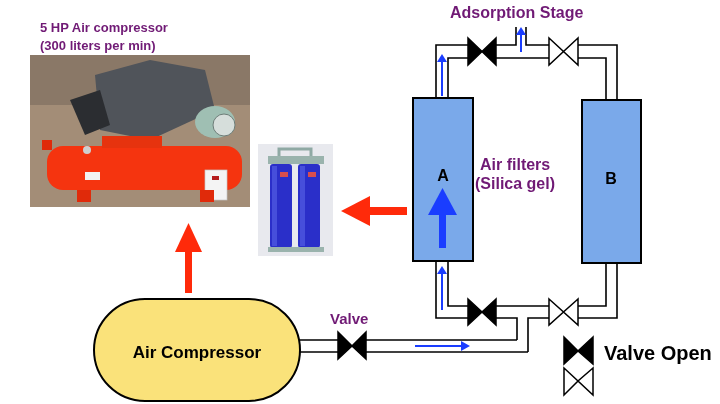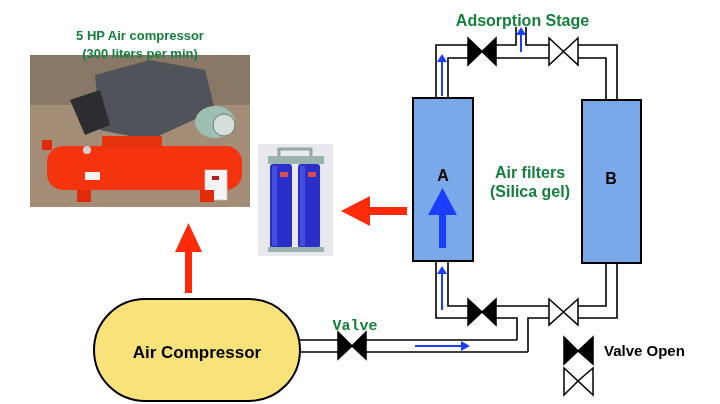--- a/index.html
+++ b/index.html
@@ -1,19 +1,19 @@
 <!DOCTYPE html>
 <html><head>
 <meta charset="utf-8">
 <style>
   html, body { margin: 0; padding: 0; background: #ffffff; }
   body { width: 720px; height: 404px; overflow: hidden; position: relative; font-family: "Liberation Sans", sans-serif; }
   #stage { position: absolute; left: 0; top: 0; width: 720px; height: 404px; }
-  .lbl { position: absolute; font-weight: bold; color: #15803d; text-align: center; white-space: nowrap; font-family: "Liberation Sans", sans-serif; margin-top: 8px; }
-  .legend-text { position: absolute; font-weight: bold; font-size: 15px; color: #000; white-space: nowrap; font-family: "Liberation Sans", sans-serif; }
+  .lbl { position: absolute; font-weight: bold; color: #701a75; white-space: nowrap; font-family: "Liberation Sans", sans-serif; }
+  .legend-text { position: absolute; font-weight: bold; font-size: 20px; color: #000; white-space: nowrap; font-family: "Liberation Sans", sans-serif; }
 </style>
 </head>
 <body>
 
 <div id="stage">
 <svg width="720" height="404" viewBox="0 0 720 404" xmlns="http://www.w3.org/2000/svg">
 
   <g fill="none" stroke="#000" stroke-width="1.6">
 
     <path d="M436 98 V45 H468"></path>
@@ -152,16 +152,16 @@
 
 <div class="lbl" style="left:450px; top:4px; width:145px; font-size:16px;">Adsorption Stage</div>
 
 <div class="lbl" style="left:40px; top:20px; width:200px; font-size:13px;">5 HP Air compressor</div>
 <div class="lbl" style="left:40px; top:38px; width:200px; font-size:13px;">(300 liters per min)</div>
 
 
 <div class="lbl" style="left:480px; top:156px; width:100px; font-size:16px;">Air filters</div>
 <div class="lbl" style="left:475px; top:175px; width:110px; font-size:16px;">(Silica gel)</div>
 
-<div class="lbl" style="left:330px; top:310px; width:50px; font-size:15px;font-family:Liberation Mono, monospace;">Valve</div>
+<div class="lbl" style="left:330px; top:310px; width:50px; font-size:15px;">Valve</div>
 
 <div class="legend-text" style="left:604px; top:342px;">Valve Open</div>
 </div>
 
 </body></html>

